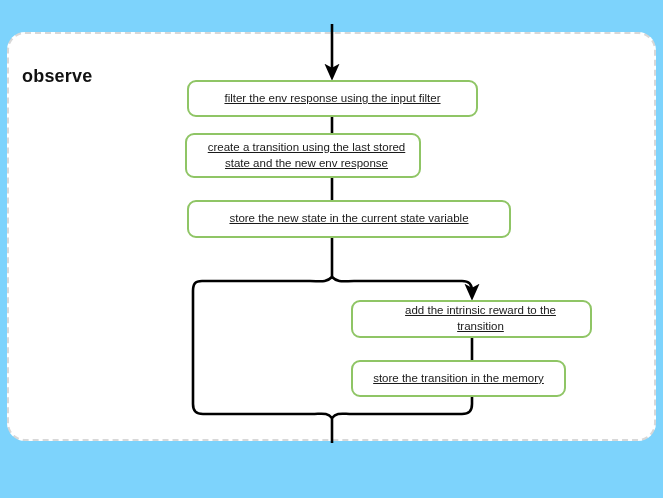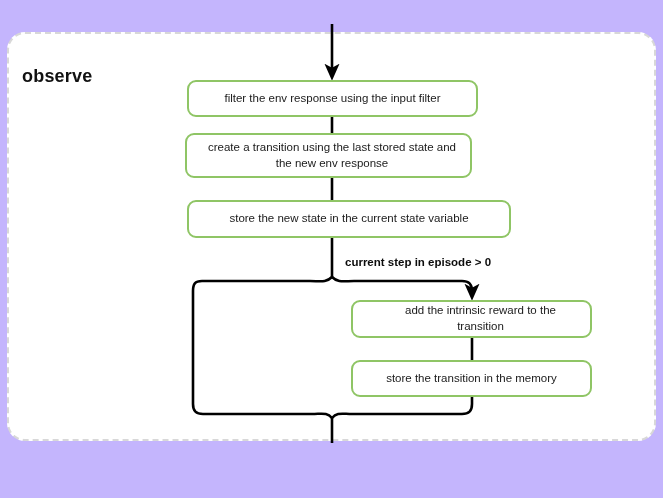--- a/index.html
+++ b/index.html
@@ -4,21 +4,21 @@
 <style>
   html, body {
     margin: 0;
     padding: 0;
     background: #000000;
   }
   #screen {
     position: relative;
     width: 663px;
     height: 498px;
-    background: #c4b5fd;
+    background: #7dd3fc;
     overflow: hidden;
     font-family: "Liberation Sans", sans-serif;
   }
   
   #observe-container {
     position: absolute;
     left: 7px;
     top: 32px;
     width: 649px;
     height: 409px;
@@ -44,26 +44,27 @@
     border: 2.5px solid #8fc565;
     border-radius: 9px;
     display: flex;
     align-items: center;
     justify-content: center;
     text-align: center;
     font-size: 11.5px;
     color: #1a1a1a;
     line-height: 1.35;
     padding: 2px 10px;
+    text-decoration: underline;
   }
   #node-filter        { left: 187px; top: 80px;  width: 291px; height: 37px; }
-  #node-create        { left: 185px; top: 133px; width: 287px; height: 45px; padding-left: 17px; }
+  #node-create        { left: 185px; top: 133px; width: 236px; height: 45px; padding-left: 17px; }
   #node-store-state   { left: 187px; top: 200px; width: 324px; height: 38px; }
   #node-add-reward    { left: 351px; top: 300px; width: 241px; height: 38px; padding-left: 28px; }
-  #node-store-trans   { left: 351px; top: 360px; width: 241px; height: 37px; }
+  #node-store-trans   { left: 351px; top: 360px; width: 215px; height: 37px; }
 
   #branch-label {
     position: absolute;
     left: 345px;
     top: 256px;
     font-size: 11.5px;
     font-weight: bold;
     color: #0c0c0c;
     white-space: nowrap;
   }
@@ -119,15 +120,14 @@
   <div class="node" id="node-filter">filter the env response using the input filter</div>
 
   <div class="node" id="node-create">create a transition using the last stored state and the new env response</div>
 
   <div class="node" id="node-store-state">store the new state in the current state variable</div>
 
   <div class="node" id="node-add-reward">add the intrinsic reward to the transition</div>
 
   <div class="node" id="node-store-trans">store the transition in the memory</div>
 
-  <div id="branch-label">current step in episode &gt; 0</div>
 
 </div>
 
 </body></html>

